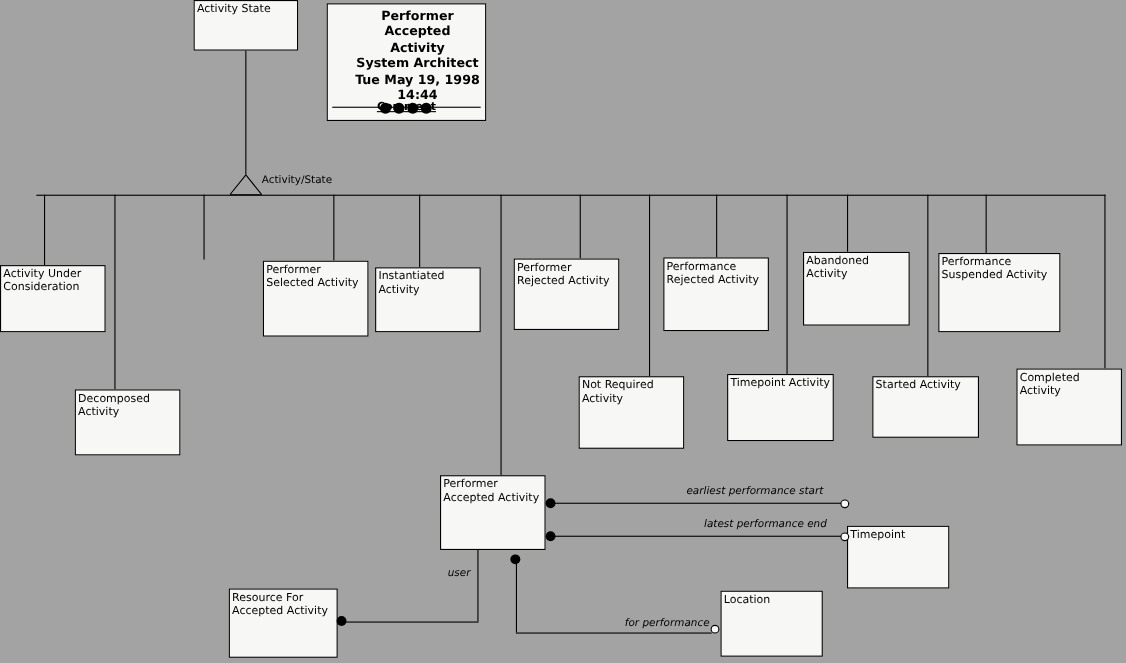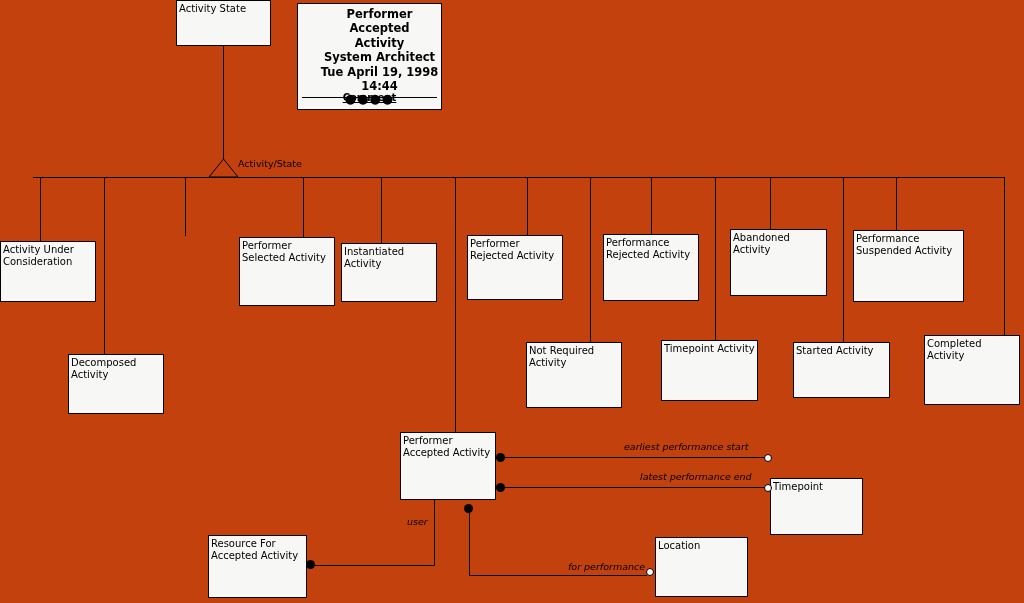--- a/index.html
+++ b/index.html
@@ -5,21 +5,21 @@
 <style>
   html, body {
     margin: 0;
     padding: 0;
     background: #ffffff;
   }
   #canvas {
     position: relative;
     width: 1024px;
     height: 603px;
-    background: #c2410c;
+    background: #a3a3a3;
     font-family: "DejaVu Sans", sans-serif;
     overflow: hidden;
   }
   .box {
     position: absolute;
     box-sizing: border-box;
     border: 1px solid #000000;
     background: #f7f7f5;
     font-size: 10px;
     line-height: 11.5px;
@@ -121,21 +121,21 @@
 <body>
 
 <div id="canvas">
 
   <div class="box" style="left:176px; top:0px; width:95px; height:46px;">Activity State</div>
 
   <div class="title-box" style="left:297px; top:3px; width:145px; height:107px;padding-left:20px;">
     <div>Performer Accepted</div>
     <div>Activity</div>
     <div>System Architect</div>
-    <div>Tue April 19, 1998</div>
+    <div>Tue May 19, 1998</div>
     <div>14:44</div>
     <div class="title-sep" style="top:93px;"></div>
     <div class="title-comment" style="top:88px;">Comment</div>
     <div class="title-dots" style="top:89px;">●●●●</div>
   </div>
 
   <div class="line-v" style="left:223px; top:46px; height:113px;"></div>
 
   <div class="tri" style="left:209px; top:159px;">
     <svg width="29" height="19" viewBox="0 0 29 19">

